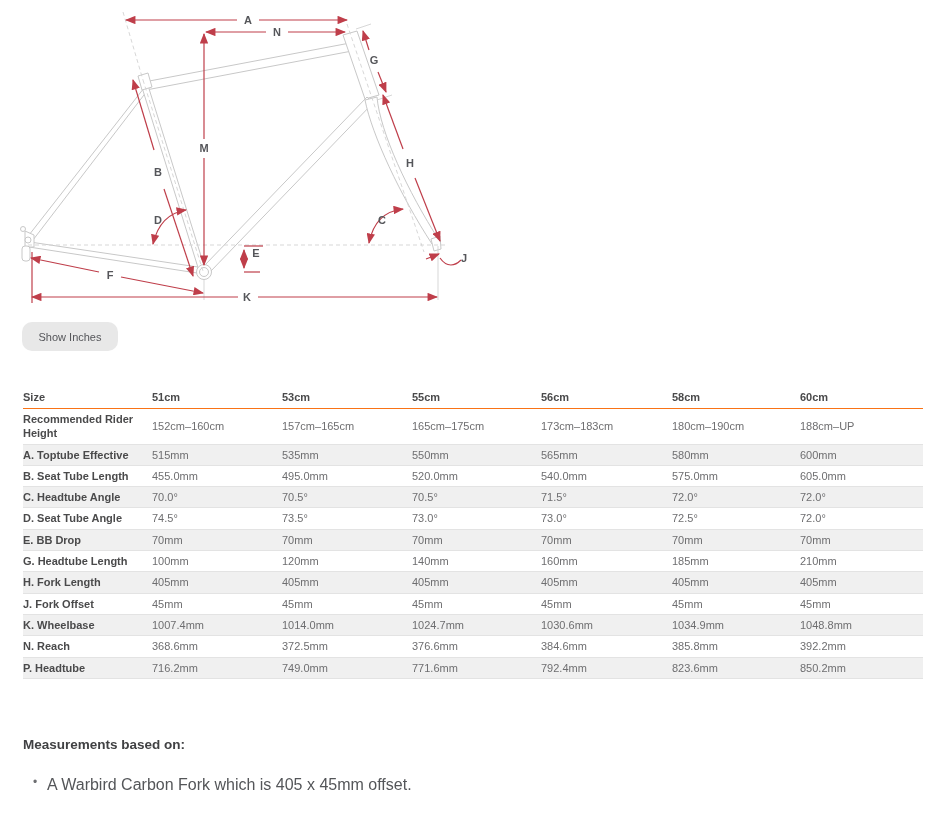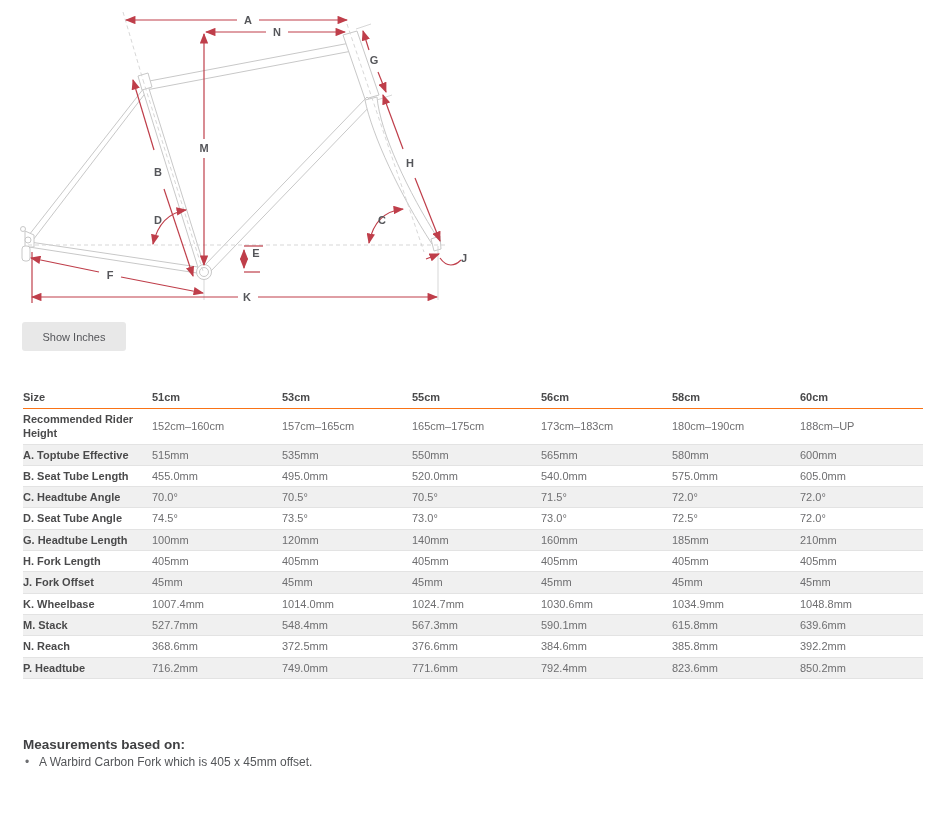--- a/index.html
+++ b/index.html
@@ -3,41 +3,41 @@
 <meta charset="utf-8">
 <style>
   html,body{margin:0;padding:0;background:#fff;}
   .page{
     position:relative;width:935px;height:833px;background:#fff;overflow:hidden;
     font-family:"Liberation Sans", sans-serif;color:#58595b;
   }
   .diagram{position:absolute;left:0;top:0;}
   .dim-label{font-family:"Liberation Sans",sans-serif;font-size:11px;font-weight:bold;fill:#55565a;text-anchor:middle;}
   .show-inches{
-    position:absolute;left:22px;top:322px;width:104px;height:29px;
-    background:#e8e8e8;border:none;border-radius:3px;color:#55565a;
+    position:absolute;left:22px;top:322px;width:96px;height:29px;
+    background:#e8e8e8;border:none;border-radius:10px;color:#55565a;
     font-family:"Liberation Sans",sans-serif;font-size:11px;cursor:pointer;text-align:center;
   }
   .geo-table{
     position:absolute;left:23px;top:387px;width:900px;
     border-collapse:collapse;table-layout:fixed;font-size:11px;
   }
   .geo-table thead th{
     text-align:left;font-weight:bold;color:#4a4a4b;
     padding:4px 6px 5px 0;border-bottom:1px solid #f97316;
   }
   .geo-table tbody td{
     text-align:left;color:#6e6e70;padding:3px 6px 3px 0;
     border-bottom:1px solid #e3e3e3;line-height:1.3;
   }
   .geo-table tbody td:first-child{font-weight:bold;color:#4a4a4b;}
   .geo-table tbody tr:nth-child(even){background:#f0f0f0;}
   .notes{position:absolute;left:23px;top:737px;width:900px;}
-  .notes-heading{font-size:13.5px;font-weight:bold;color:#404143;margin:0 0 4px 0;}
-  .notes-list{list-style:none;margin:0;padding:0;font-size:12px;color:#545659;}
+  .notes-heading{font-size:13.5px;font-weight:bold;color:#404143;margin:0 0 24px 0;}
+  .notes-list{list-style:none;margin:8px;padding:0;font-size:16px;color:#545659;}
   .notes-list li{position:relative;padding-left:16px;margin-bottom:11px;line-height:1.15;}
   .notes-list li::before{content:"•";position:absolute;left:2px;top:0;color:#6d6e71;font-size:12px;}
 </style>
 </head>
 <body>
 
 <div class="page">
 
   <svg class="diagram" width="480" height="310" viewBox="0 0 480 310">
     <defs>
@@ -207,20 +207,29 @@
         <tr>
           <td>D. Seat Tube Angle</td>
           <td>74.5°</td>
           <td>73.5°</td>
           <td>73.0°</td>
           <td>73.0°</td>
           <td>72.5°</td>
           <td>72.0°</td>
         </tr>
         <tr>
+          <td>E. BB Drop</td>
+          <td>70mm</td>
+          <td>70mm</td>
+          <td>70mm</td>
+          <td>70mm</td>
+          <td>70mm</td>
+          <td>70mm</td>
+        </tr>
+        <tr>
           <td>G. Headtube Length</td>
           <td>100mm</td>
           <td>120mm</td>
           <td>140mm</td>
           <td>160mm</td>
           <td>185mm</td>
           <td>210mm</td>
         </tr>
         <tr>
           <td>H. Fork Length</td>
@@ -243,29 +252,20 @@
         <tr>
           <td>K. Wheelbase</td>
           <td>1007.4mm</td>
           <td>1014.0mm</td>
           <td>1024.7mm</td>
           <td>1030.6mm</td>
           <td>1034.9mm</td>
           <td>1048.8mm</td>
         </tr>
         <tr>
-          <td>M. Stack</td>
-          <td>527.7mm</td>
-          <td>548.4mm</td>
-          <td>567.3mm</td>
-          <td>590.1mm</td>
-          <td>615.8mm</td>
-          <td>639.6mm</td>
-        </tr>
-        <tr>
           <td>N. Reach</td>
           <td>368.6mm</td>
           <td>372.5mm</td>
           <td>376.6mm</td>
           <td>384.6mm</td>
           <td>385.8mm</td>
           <td>392.2mm</td>
         </tr>
         <tr>
           <td>P. Headtube</td>

